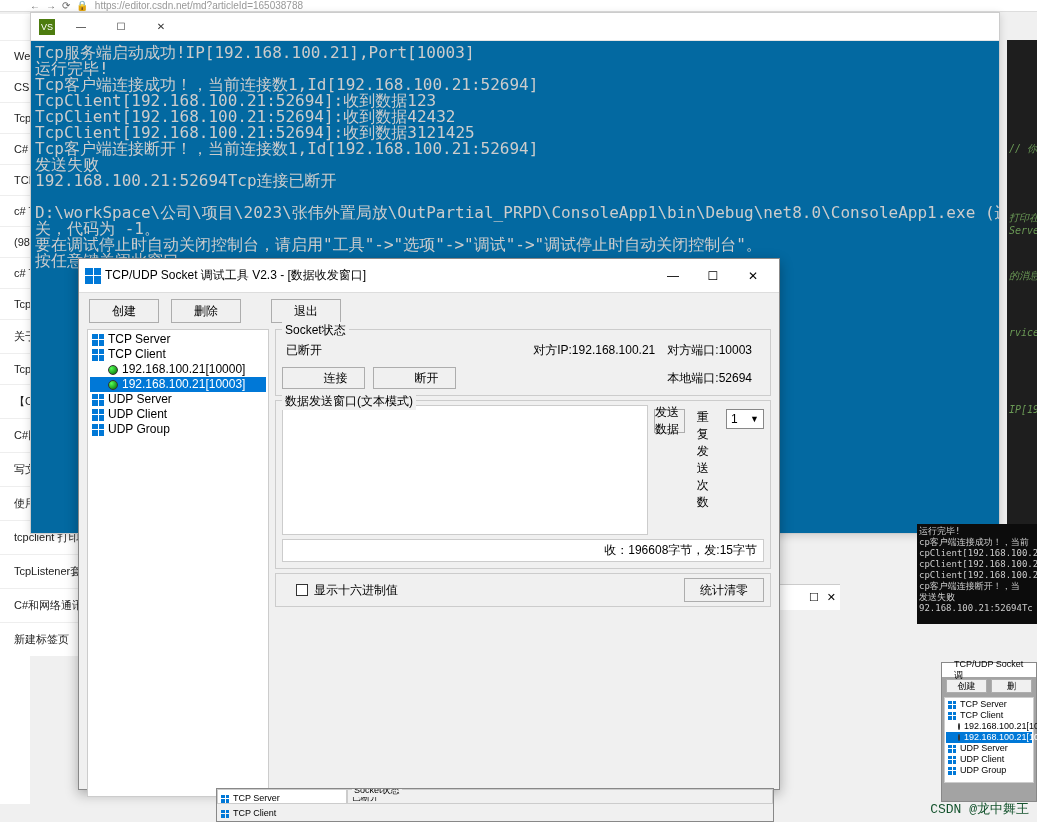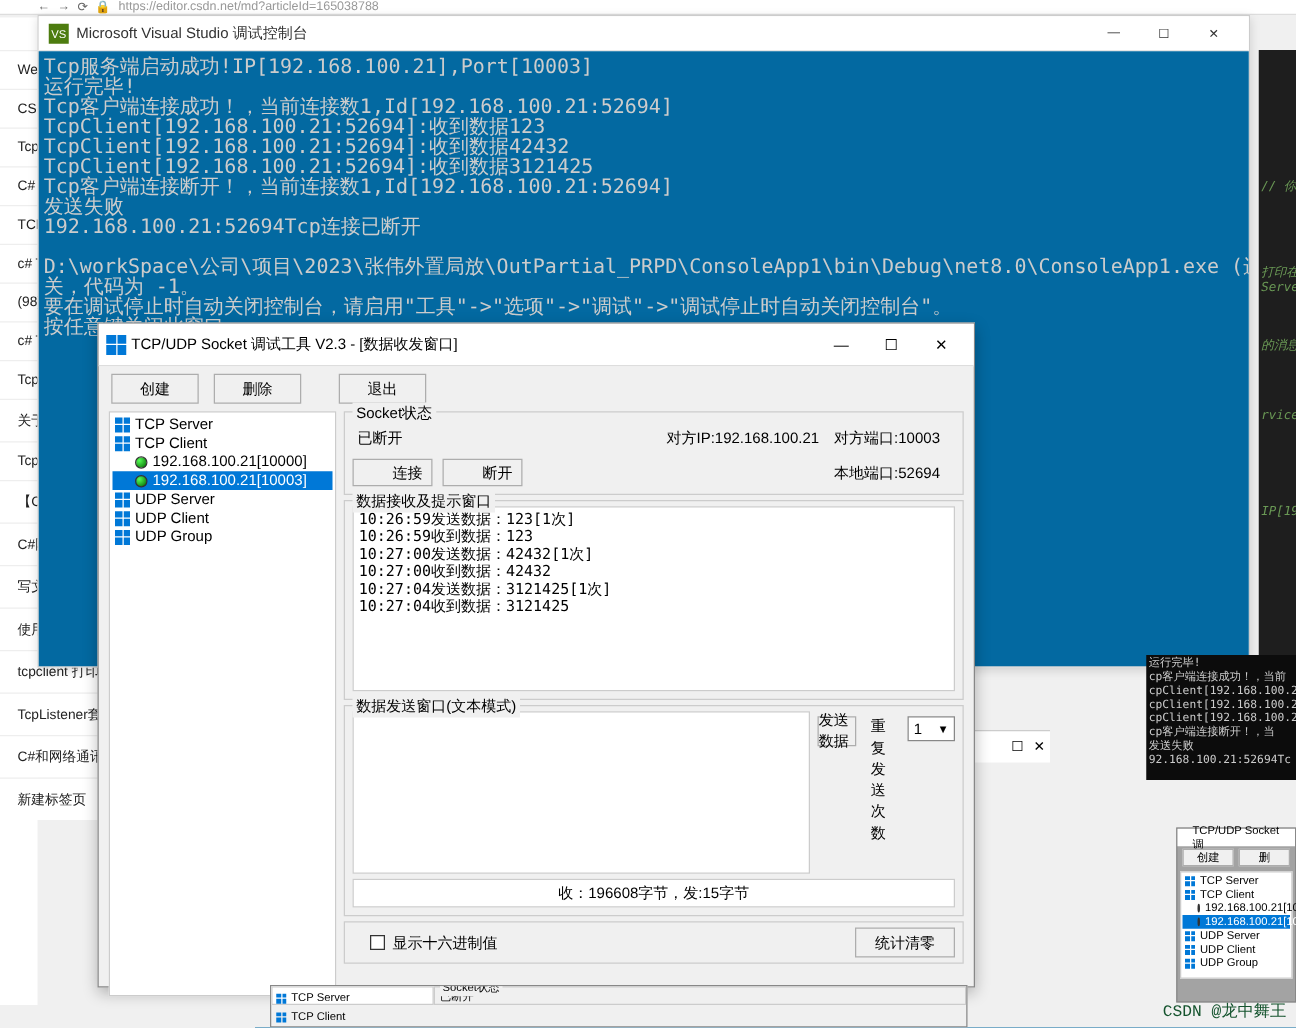--- a/index.html
+++ b/index.html
@@ -28,21 +28,21 @@
 .socket-window { position: absolute; top: 258px; left: 78px; width: 702px; height: 532px; background: #f0f0f0; border: 1px solid #888; box-shadow: 0 4px 12px rgba(0,0,0,0.3); }
 .socket-titlebar { height: 34px; background: #fff; display: flex; align-items: center; padding: 0 6px; border-bottom: 1px solid #ddd; font-size: 12px; }
 .socket-titlebar .ticon { width: 16px; height: 16px; margin-right: 4px; display:grid; grid-template-columns:1fr 1fr; grid-template-rows:1fr 1fr; gap:1px;}
 .socket-titlebar .ticon span { background:#0078d7; }
 .socket-titlebar .ttitle { flex: 1; color:#000; }
 .sockbtns { display:flex; }
 .sockbtn { width: 40px; height: 22px; display:flex; align-items:center; justify-content:center; }
 
 .toolbar { padding: 6px 10px; display: flex; gap: 12px; }
 .btn { width: 70px; height: 24px; background: #f0f0f0; border: 1px solid #adadad; font-size: 12px; display: inline-flex; align-items: center; justify-content: center; cursor: pointer; }
-.btn-sm { width: 64px; height: 22px; padding-left: 24px; }
+.btn-sm { width: 83px; height: 22px; padding-left: 24px; }
 
 .socket-main { display: flex; height: calc(100% - 58px); }
 .tree-panel { width: 182px; border: 1px solid #ccc; background: #fff; margin: 0 4px 4px 8px; padding: 2px; font-size: 12px; }
 .tree-item { display: flex; align-items: center; gap: 4px; padding: 0 2px; line-height:15px; }
 .tree-item.indent1 { padding-left: 18px; }
 .tree-item.selected { background: #0078d7; color: #fff; }
 .tree-icon { width: 12px; height: 12px; display:inline-grid; grid-template-columns:1fr 1fr; grid-template-rows:1fr 1fr; gap:1px;}
 .tree-icon span { background:#0078d7; }
 .dot-green { width: 10px; height: 10px; border-radius: 50%; background: radial-gradient(circle at 30% 30%, #5f5, #060); border:1px solid #333; }
 
@@ -55,21 +55,21 @@
 .btn-row { margin-top: 8px; display:flex; gap:8px; align-items:center;}
 .log-box { background:#fff; border:1px solid #ccc; height:148px; font-size:12px; padding:2px 4px; font-family:"SimSun",monospace; white-space:pre; line-height:14px; overflow:hidden;}
 .send-area { display:flex; gap:6px; }
 .textarea { flex:1; background:#fff; border:1px solid #ccc; height:130px; }
 .send-side { width:110px; display:flex; flex-direction:row; gap:6px; padding-top:4px; font-size:12px;}
 .select { border:1px solid #888; background:#fff; height:20px; width:96px; padding:0 4px; display:flex; align-items:center; justify-content:space-between; font-size:12px;}
 .select .arrow { font-size:9px; }
 .footer-row { display:flex; align-items:center; justify-content:space-between; border:1px solid #ccc; padding:4px 6px; font-size:12px; }
 .checkbox { display:flex; align-items:center; gap:6px;margin-left:14px; }
 .checkbox .box { width:12px; height:12px; border:1px solid #333; background:#fff; }
-.stats-bar { border:1px solid #ccc; background:#fff; padding:2px 6px; font-size:12px; margin-top:4px; text-align:center;}
+.stats-bar { border:1px solid #ccc; background:#fff; padding:2px 6px; font-size:12px; margin-top:4px; text-align:right;}
 
 
 .right-dark { position:absolute; right:0; top:40px; width:30px; height:484px; background:#1e1e1e; }
 .right-code { position:absolute; right:0; top:140px; width:30px; height:380px; color:#6a9955; font-size:10px; font-family:Consolas,monospace; font-style:italic; overflow:hidden; white-space:pre; padding:2px;}
 .right-dark2 { position:absolute; right:0; top:524px; width:120px; height:100px; background:#0c0c0c; color:#ccc; font-size:9px; font-family:"NSimSun",monospace; white-space:pre; padding:2px; overflow:hidden; line-height:11px;}
 
 
 .mini-socket { position:absolute; right:0; bottom:20px; width:96px; height:140px; background:#a3a3a3; border:1px solid #888; font-size:9px; }
 .mini-titlebar { height:14px; background:#fff; display:flex; align-items:center; padding:0 2px; font-size:9px; }
 .mini-tree { background:#fff; border:1px solid #ccc; margin:2px; height:86px; padding:1px; }
@@ -118,21 +118,20 @@
   <div>使用 TcpClien</div>
   <div>tcpclient 打印</div>
   <div>TcpListener套</div>
   <div>C#和网络通讯</div>
   <div><span>新建标签页</span><span class="kbd">Ctrl+T</span></div>
 </div>
 
 <div class="console-window">
   <div class="console-titlebar">
     <span class="icon">VS</span>
-    <span class="title">Microsoft Visual Studio 调试控制台</span>
     <div class="winbtns">
       <div class="winbtn">—</div>
       <div class="winbtn">☐</div>
       <div class="winbtn">✕</div>
     </div>
   </div>
   <div class="console-body">Tcp服务端启动成功!IP[192.168.100.21],Port[10003]
 运行完毕!
 Tcp客户端连接成功！，当前连接数1,Id[192.168.100.21:52694]
 TcpClient[192.168.100.21:52694]:收到数据123
@@ -272,29 +271,20 @@
           <span class="kv"><span>对方IP:</span><span>192.168.100.21</span></span>
           <span class="kv"><span>对方端口:</span><span>10003</span></span>
         </div>
         <div class="btn-row">
           <div class="btn btn-sm">连接</div>
           <div class="btn btn-sm">断开</div>
           <span style="flex:1"></span>
           <span class="kv"><span>本地端口:</span><span>52694</span></span>
         </div>
       </div>
-      <div class="fieldset" style="flex:0 0 auto;">
-        <span class="legend">数据接收及提示窗口</span>
-        <div class="log-box">10:26:59发送数据：123[1次]
-10:26:59收到数据：123
-10:27:00发送数据：42432[1次]
-10:27:00收到数据：42432
-10:27:04发送数据：3121425[1次]
-10:27:04收到数据：3121425</div>
-      </div>
       <div class="fieldset">
         <span class="legend">数据发送窗口(文本模式)</span>
         <div class="send-area">
           <div class="textarea"></div>
           <div class="send-side">
             <div class="btn" style="width:90px">发送数据</div>
             <div style="height:14px"></div>
             <div>重复发送次数</div>
             <div class="select">
                 <span>1</span>

